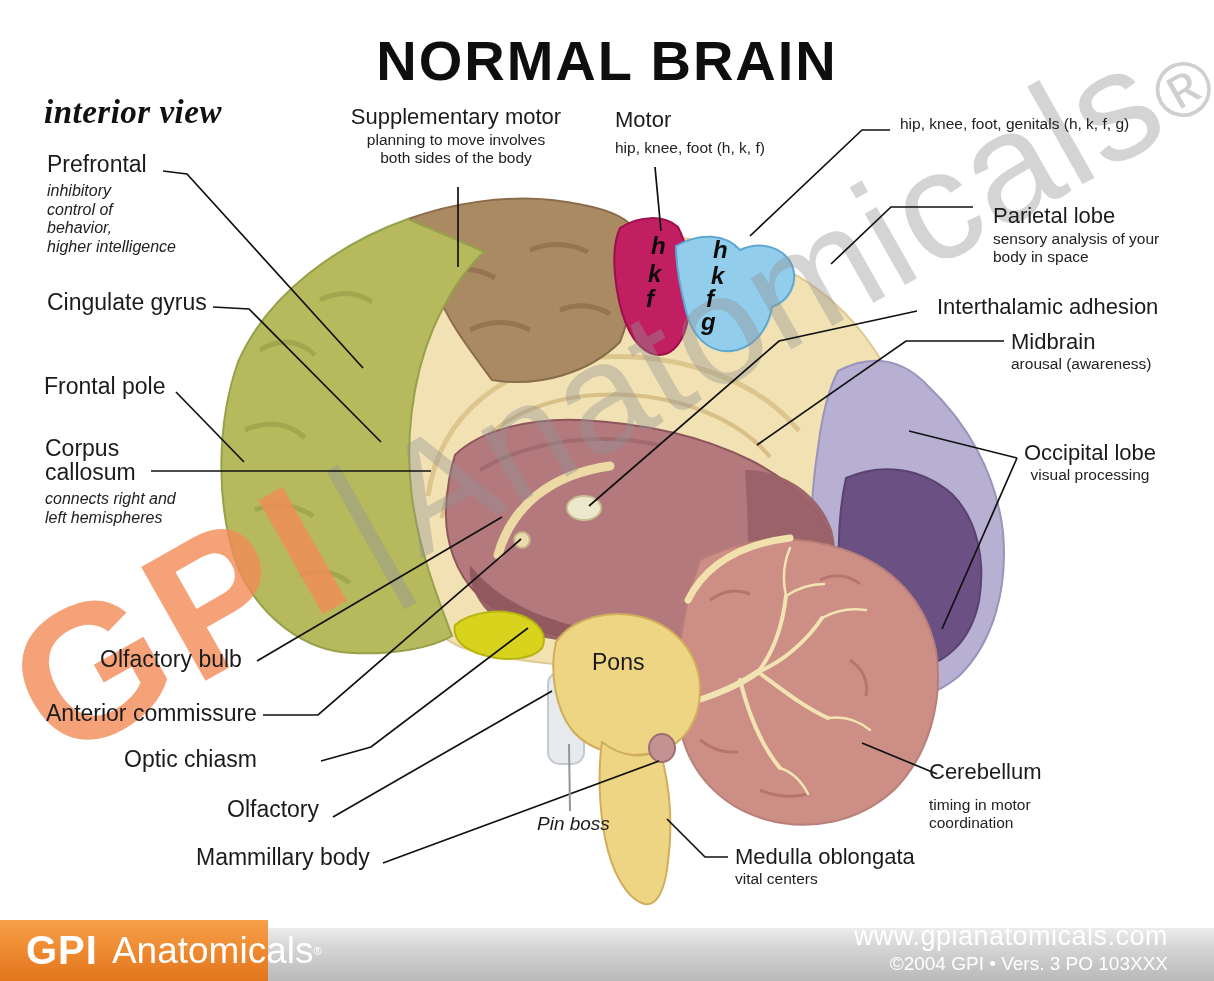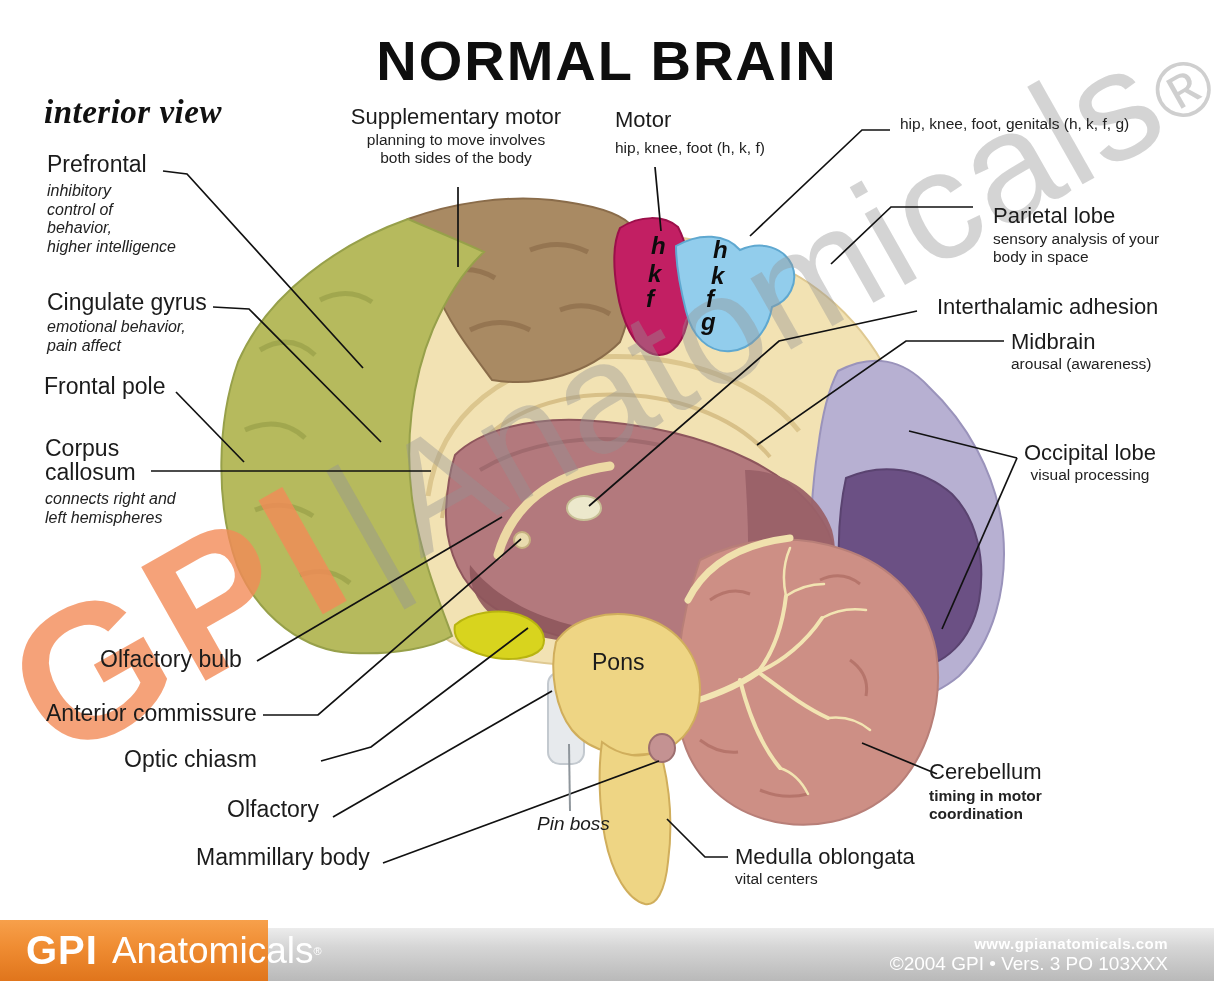--- a/index.html
+++ b/index.html
@@ -49,21 +49,21 @@
     background:linear-gradient(180deg,#f7a04b 0%,#ef8c32 45%,#e0751c 100%);
     display:flex;align-items:center;padding-left:26px;box-sizing:border-box;color:#fff;
   }
   .logo-gpi{font-size:40px;font-weight:700;letter-spacing:1px;}
   .logo-sep{display:inline-block;width:2px;height:36px;background:rgba(255,255,255,.9);margin:0 7px;}
   .logo-name{font-size:37px;font-weight:400;}
   .logo-reg{font-size:11px;vertical-align:baseline;}
   #footer-right{
     position:absolute;right:46px;bottom:6px;z-index:7;text-align:right;color:#ffffff;
   }
-  #footer-web{font-size:15px;font-weight:700;letter-spacing:0.5px;}
+  #footer-web{font-size:27px;font-weight:400;letter-spacing:0.5px;}
   #footer-copy{font-size:19px;font-weight:400;margin-top:1px;}
 </style>
 </head>
 <body>
 
 <svg id="brain-svg" width="1214" height="981" viewBox="0 0 1214 981">
 
   <path stroke="#dfc992" stroke-width="2" d="M470,262 C556,224 664,224 752,256 C812,274 866,322 894,386 C906,432 902,502 882,562 C862,622 800,660 722,666 C640,672 540,668 470,650 C432,640 406,600 399,545 C393,490 399,401 421,341 C436,301 455,276 470,262 Z" fill="#f2e2b3"></path>
 
   <path fill="none" stroke="#dcc68e" stroke-width="5" d="M428,496 C440,412 508,362 596,357 C686,352 760,383 799,431"></path>
@@ -177,24 +177,20 @@
 <div class="lbl" style="left:981px;top:204px;margin-left:12px;">
   <div class="t2">Parietal lobe</div>
   <div class="sub2" style="margin-top:3px;">
     <div>sensory analysis of your</div>
     <div>body in space</div>
   </div>
 </div>
 
 <div class="lbl" style="left:47px;top:290px;">
   <div class="t">Cingulate gyrus</div>
-  <div class="sub" style="margin-top:4px;">
-    <div>emotional behavior,</div>
-    <div>pain affect</div>
-  </div>
 </div>
 
 <div class="lbl" style="left:44px;top:374px;">
   <div class="t">Frontal pole</div>
 </div>
 
 <div class="lbl" style="left:45px;top:436px;">
   <div class="t">Corpus</div>
   <div class="t">callosum</div>
   <div class="sub" style="margin-top:6px;">
@@ -240,21 +236,21 @@
 <div class="lbl" style="left:592px;top:650px;">
   <div class="t">Pons</div>
 </div>
 
 <div class="lbl pin" style="left:537px;top:813px;">
   <span>Pin boss</span>
 </div>
 
 <div class="lbl" style="left:929px;top:760px;">
   <div class="t2">Cerebellum</div>
-  <div class="sub2" style="margin-top:4px;font-weight:bold;">
+  <div class="sub2" style="margin-top:13px;">
     <div>timing in motor</div>
     <div>coordination</div>
   </div>
 </div>
 
 <div class="lbl" style="left:735px;top:845px;">
   <div class="t2">Medulla oblongata</div>
   <div class="sub2" style="margin-top:2px;">vital centers</div>
 </div>
 

